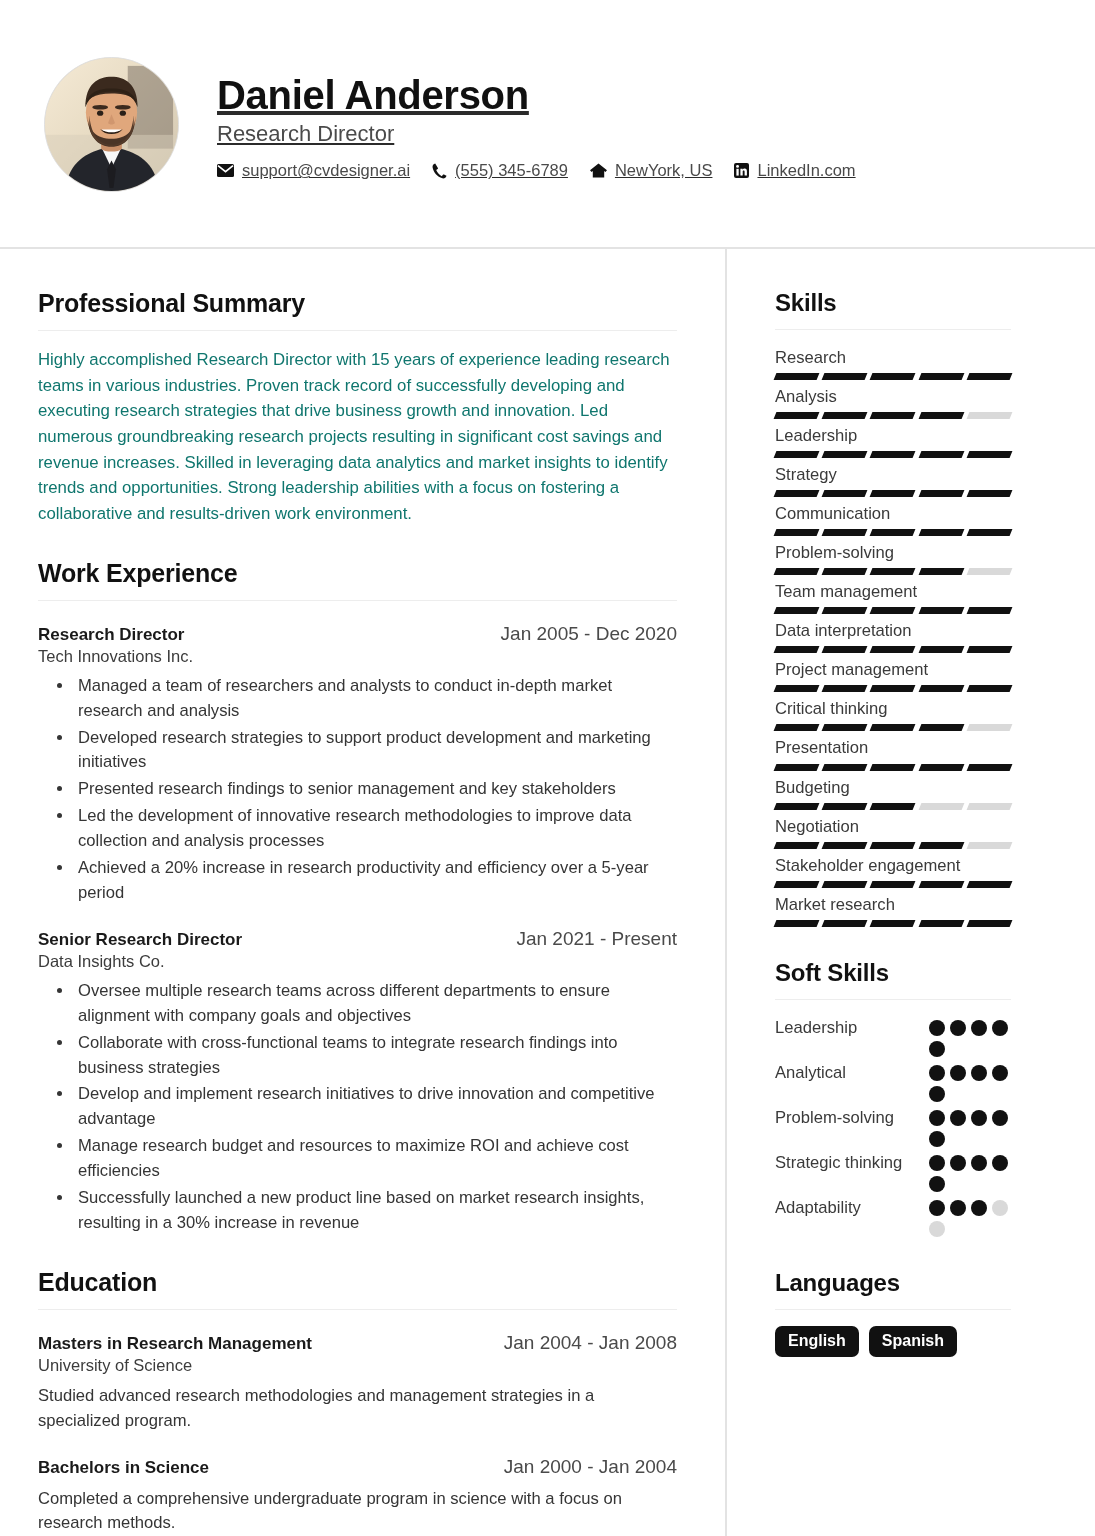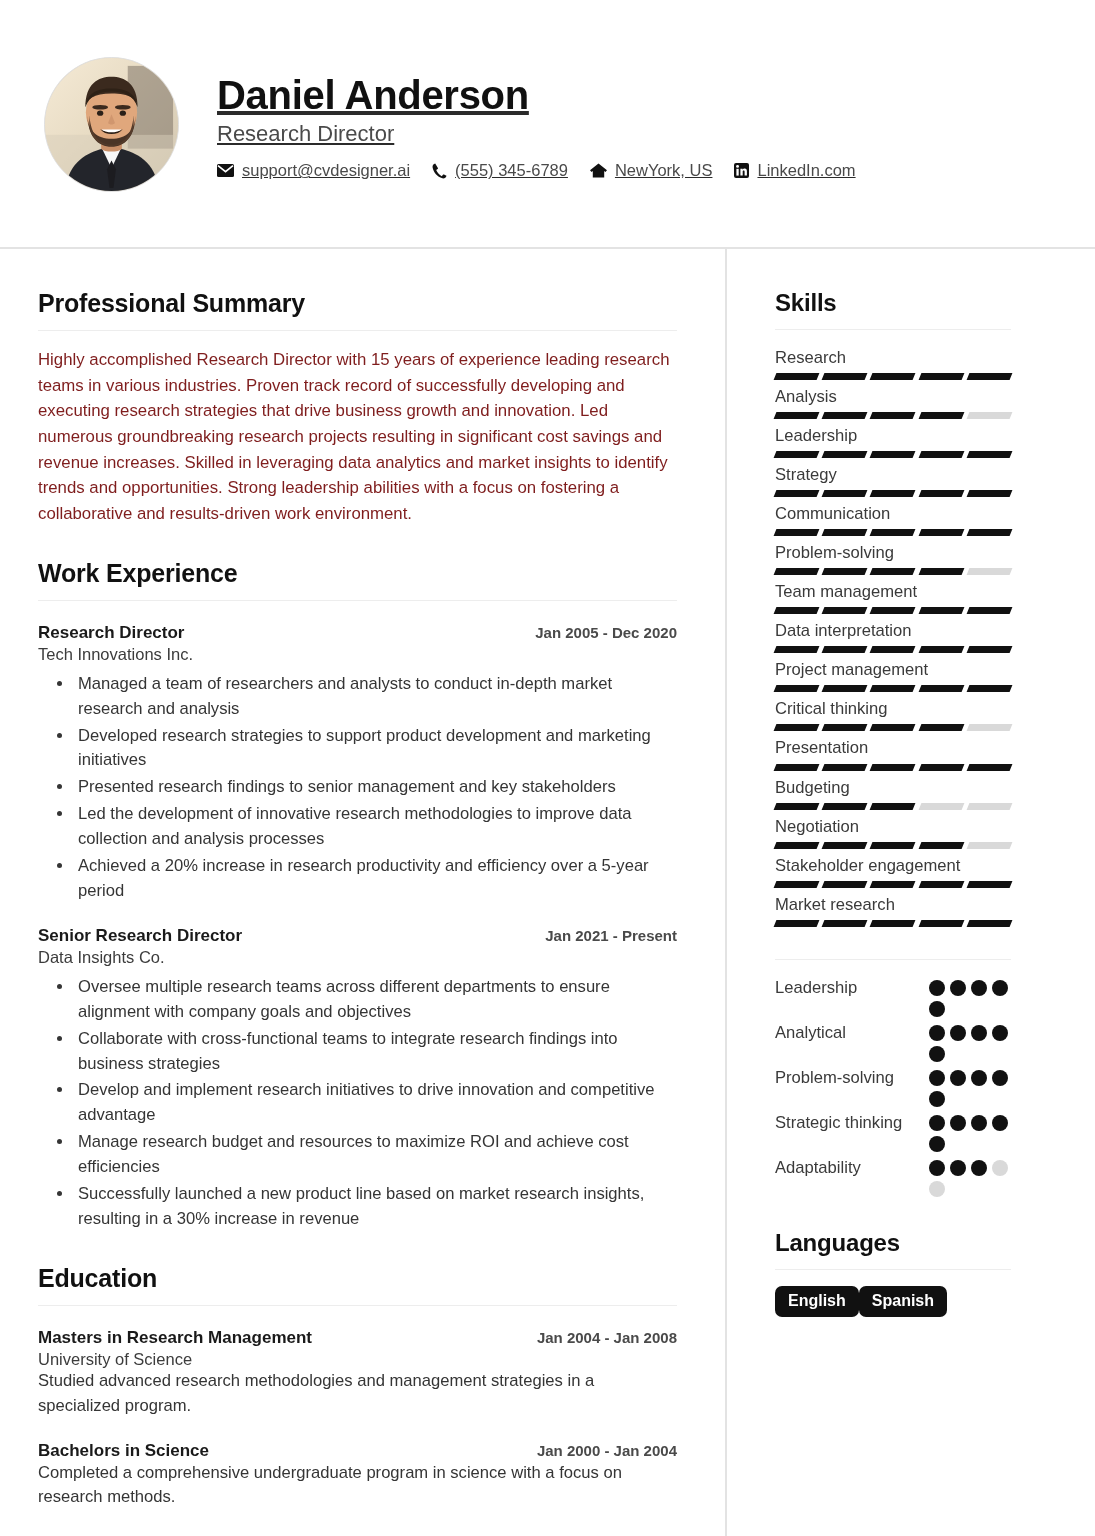--- a/index.html
+++ b/index.html
@@ -80,44 +80,45 @@
   .left .rule, .right .rule {
     border-bottom: 1.5px solid #ededed;
     margin-top: 12px;
     margin-bottom: 16px;
   }
   .right h2.section { font-size: 24px; }
 
   p.summary {
     font-size: 16.8px;
     line-height: 1.53;
-    color: #7f1d1d;
+    color: #0f766e;
   }
 
   .block { margin-top: 22px; }
   .block-head {
     display: flex;
     justify-content: space-between;
     align-items: baseline;
   }
   .block-title { font-size: 17px; font-weight: bold; color: #1a1a1a; }
-  .block-date { font-size: 15px; color: #4a4a4a; white-space: nowrap; font-weight: bold; }
+  .block-date { font-size: 19px; color: #4a4a4a; white-space: nowrap; }
   .block-org { font-size: 16.5px; color: #3c3c3c; margin-top: 2px; }
   ul.bullets { margin: 8px 0 0 0; padding-left: 36px; }
   ul.bullets li {
     font-size: 16.6px;
     line-height: 1.5;
     color: #353535;
     margin-bottom: 2px;
     padding-left: 4px;
   }
   p.block-desc {
     font-size: 16.6px;
     line-height: 1.5;
     color: #353535;
+    margin-top: 9px;
   }
   .section-gap { margin-top: 32px; }
 
   
   .skill-row { margin-bottom: 2px; }
   .skill-name { font-size: 16.6px; color: #3a3a3a; line-height: 1.45; }
   .bar { display: flex; gap: 5px; margin-top: 3px; margin-bottom: 5px; }
   .seg {
     flex: 1 1 0;
     height: 7px;
@@ -141,21 +142,21 @@
     gap: 5px;
     width: 82px;
     flex: 0 0 82px;
     justify-content: flex-start;
     margin-top: 4px;
   }
   .dot { width: 16px; height: 16px; border-radius: 50%; background: #111111; }
   .dot.off { background: #d9d9d9; }
 
   
-  .langs { display: flex; flex-wrap: wrap; margin-top: 4px; align-items: flex-end; }
+  .langs { display: flex; flex-wrap: wrap; gap: 10px; margin-top: 4px; align-items: flex-end; }
   .lang-chip {
     background: #111111;
     color: #ffffff;
     font-size: 16px;
     font-weight: bold;
     padding: 7px 13px 8px;
     border-radius: 7px;
     line-height: 1;
   }
 </style>
@@ -473,20 +474,21 @@
               <span class="seg on"></span>
               <span class="seg on"></span>
               <span class="seg on"></span>
               <span class="seg on"></span>
               <span class="seg on"></span>
             </div>
           </div>
         </div>
 
       <div class="section-gap">
+        <h2 class="section">Soft Skills</h2>
         <div class="rule"></div>
         <div id="soft-skills-list">
             <div class="soft-row">
               <div class="soft-name">Leadership</div>
               <div class="dots">
                 <span class="dot"></span>
                 <span class="dot"></span>
                 <span class="dot"></span>
                 <span class="dot"></span>
                 <span class="dot"></span>

